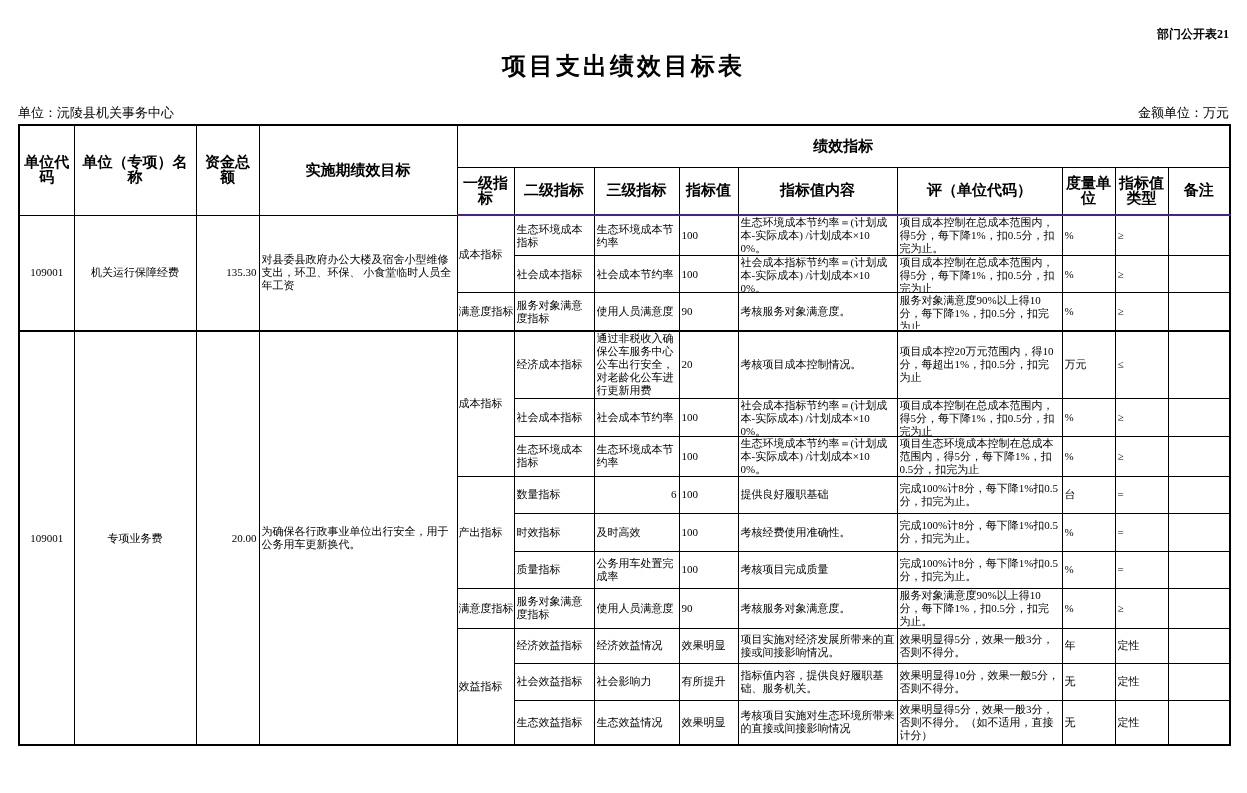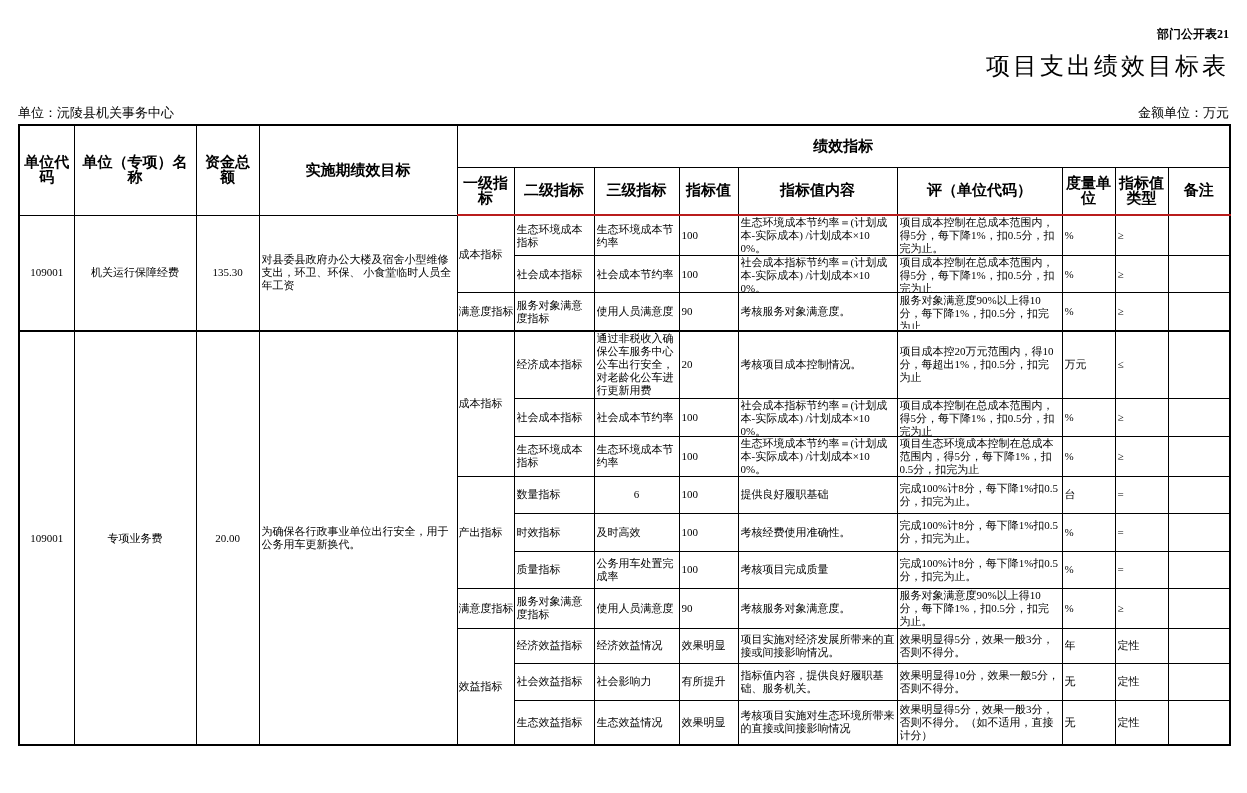--- a/index.html
+++ b/index.html
@@ -1,31 +1,31 @@
 <!DOCTYPE html>
 <html><head>
 <meta charset="utf-8">
 <style>
   html,body{margin:0;padding:0;background:#fff;}
   body{width:1247px;height:793px;color:#000;font-family:"Liberation Serif","DejaVu Serif",serif;}
   .page{position:relative;width:1211px;padding:26px 18px 0 18px;}
   .corner{ text-align:right;font-weight:bold;font-size:12px;height:16px;}
-  .title{ text-align:right;font-size:24px;font-weight:normal;margin:8px 0 0 0;letter-spacing:3px;}
+  .title{ text-align:center;font-size:24px;font-weight:bold;margin:8px 0 0 0;letter-spacing:3px;}
   .meta{ display:flex;justify-content:space-between;align-items:flex-end;margin-top:22px;margin-bottom:2px;font-size:13px;}
   .meta .u{font-weight:normal;}
   table{border-collapse:collapse;table-layout:fixed;width:1211px;border:2px solid #000;}
   td,th{border:1px solid #000;padding:0 2px;font-size:11px;line-height:13px;vertical-align:middle;word-break:break-all;overflow:hidden;}
   th{font-weight:bold;text-align:center;font-size:15px;line-height:15px;}
   .cb{overflow:hidden;}
   .ta-c{text-align:center;}
-  .ta-r{text-align:center;}
+  .ta-r{text-align:right;}
   .nowrap .cb{white-space:nowrap;}
   .cell-l1{padding:12px 1px;}
   tr.sec td{border-top:2px solid #000;}
-  tr.hd2 th{border-bottom:2px solid #b91c1c;}
+  tr.hd2 th{border-bottom:2px solid #4c1d95;}
   
   tr.rh42{height:42px;}
   tr.rh48{height:48px;}
   tr.rh40{height:40px;} tr.rh40 .cb{max-height:39px;}
   tr.rh37{height:37px;} tr.rh37 .cb{max-height:36px;}
   tr.rh36{height:36px;} tr.rh36 .cb{max-height:35px;}
   tr.rh67{height:67px;} tr.rh67 .cb{max-height:65px;}
   tr.rh38{height:38px;} tr.rh38 .cb{max-height:37px;}
   tr.rh35{height:35px;} tr.rh35 .cb{max-height:34px;}
   tr.rh45{height:45px;} tr.rh45 .cb{max-height:44px;}

